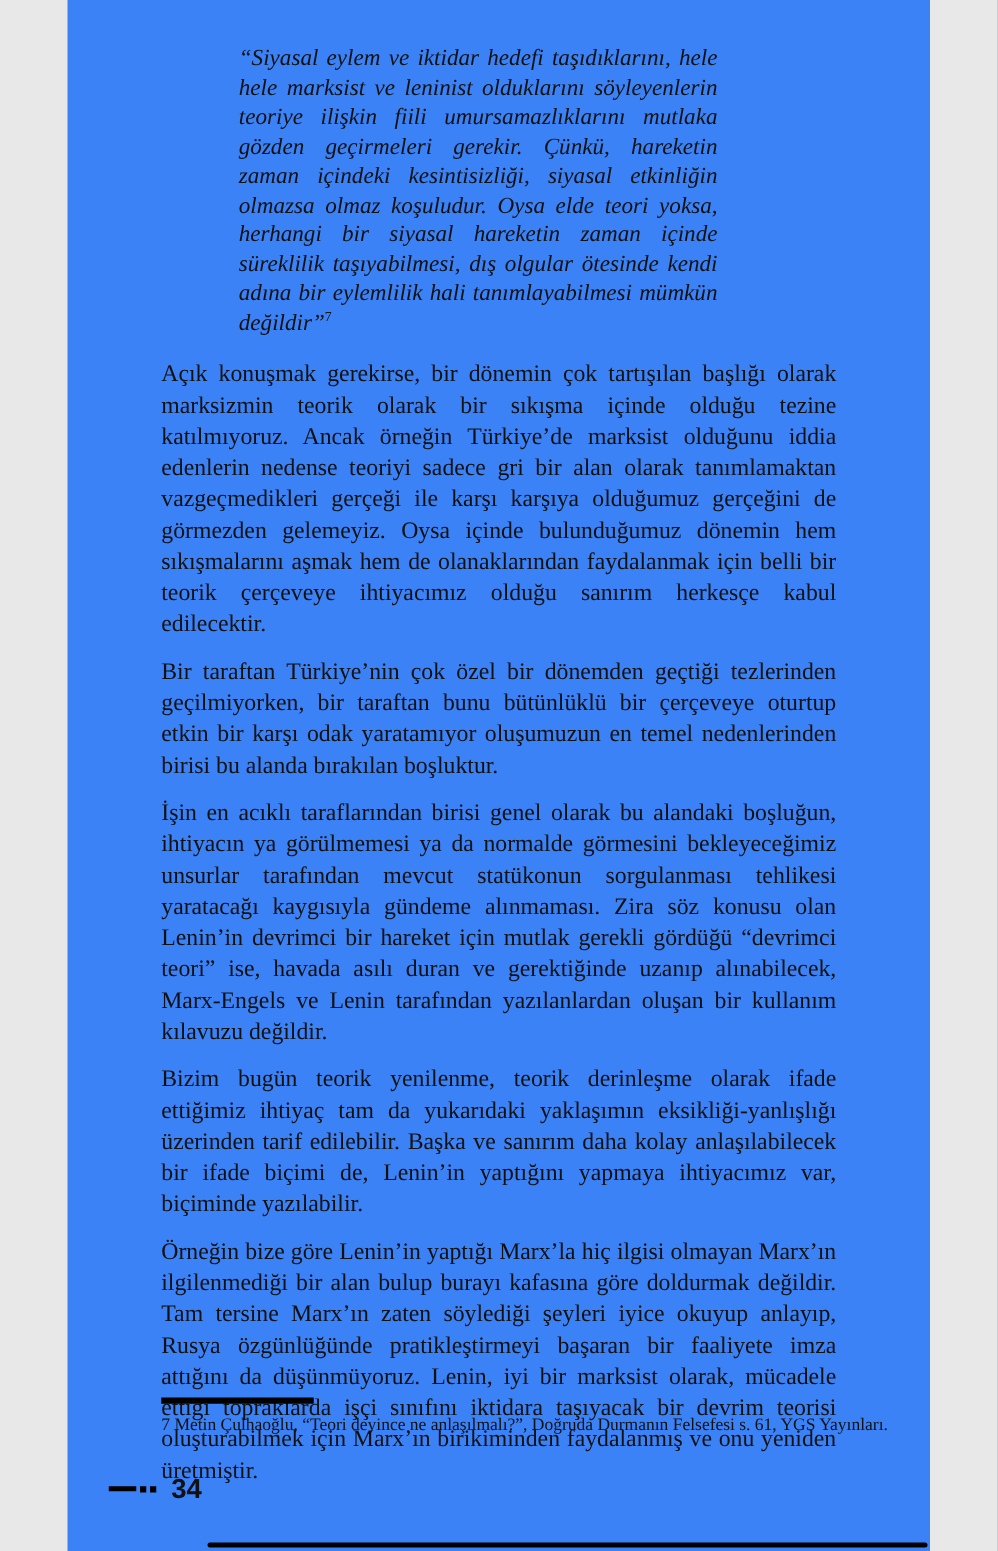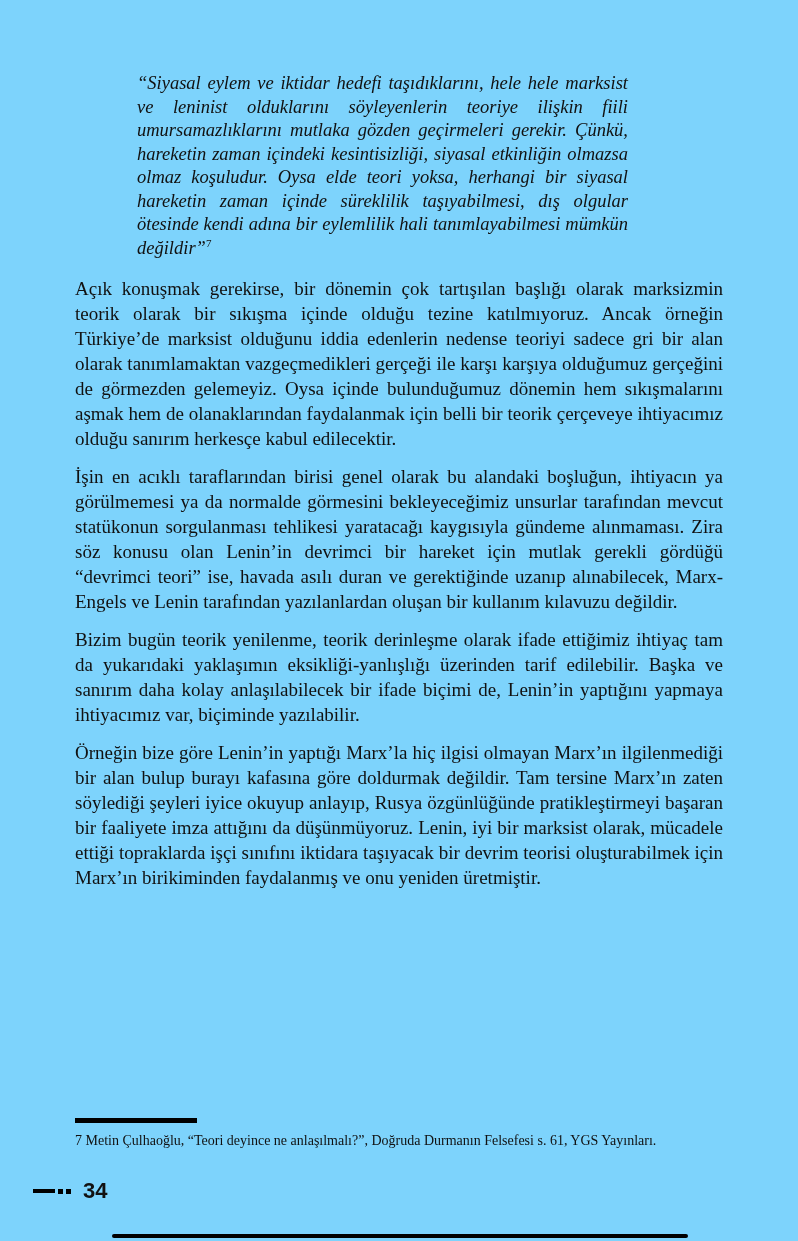--- a/index.html
+++ b/index.html
@@ -2,29 +2,29 @@
 <html><head>
 <meta charset="utf-8">
 <style>
   html, body {
     margin: 0;
     padding: 0;
     background: #e8e8e8;
   }
   .page {
     position: relative;
-    width: 798px;
+    width: 690px;
     height: 1241px;
     margin: 0 auto;
-    background: #7dd3fc;
+    background: #3b82f6;
     overflow: hidden;
     font-family: "Liberation Serif", "DejaVu Serif", serif;
     color: #111111;
     box-sizing: border-box;
-    padding: 72px 75px 0 75px;
+    padding: 36px 75px 0 75px;
   }
   blockquote.quote {
     margin: 0 95px 16px 62px;
     font-style: italic;
     font-size: 18.5px;
     line-height: 23.5px;
     text-align: justify;
   }
   blockquote.quote sup {
     font-size: 11px;
@@ -95,20 +95,21 @@
   }
 </style>
 </head>
 <body>
 
 <div class="page">
 
   <blockquote class="quote"><span>“Siyasal eylem ve iktidar hedefi taşıdıklarını, hele hele marksist ve leninist olduklarını söyleyenlerin teoriye ilişkin fiili umursamazlıklarını mutlaka gözden geçirmeleri gerekir. Çünkü, hareketin zaman içindeki kesintisizliği, siyasal etkinliğin olmazsa olmaz koşuludur. Oysa elde teori yoksa, herhangi bir siyasal hareketin zaman içinde süreklilik taşıyabilmesi, dış olgular ötesinde kendi adına bir eylemlilik hali tanımlayabilmesi mümkün değildir”</span><sup>7</sup></blockquote>
 
   <p class="body-para">Açık konuşmak gerekirse, bir dönemin çok tartışılan başlığı olarak marksizmin teorik olarak bir sıkışma içinde olduğu tezine katılmıyoruz. Ancak örneğin Türkiye’de marksist olduğunu iddia edenlerin nedense teoriyi sadece gri bir alan olarak tanımlamaktan vazgeçmedikleri gerçeği ile karşı karşıya olduğumuz gerçeğini de görmezden gelemeyiz. Oysa içinde bulunduğumuz dönemin hem sıkışmalarını aşmak hem de olanaklarından faydalanmak için belli bir teorik çerçeveye ihtiyacımız olduğu sanırım herkesçe kabul edilecektir.</p>
+  <p class="body-para">Bir taraftan Türkiye’nin çok özel bir dönemden geçtiği tezlerinden geçilmiyorken, bir taraftan bunu bütünlüklü bir çerçeveye oturtup etkin bir karşı odak yaratamıyor oluşumuzun en temel nedenlerinden birisi bu alanda bırakılan boşluktur.</p>
   <p class="body-para">İşin en acıklı taraflarından birisi genel olarak bu alandaki boşluğun, ihtiyacın ya görülmemesi ya da normalde görmesini bekleyeceğimiz unsurlar tarafından mevcut statükonun sorgulanması tehlikesi yaratacağı kaygısıyla gündeme alınmaması. Zira söz konusu olan Lenin’in devrimci bir hareket için mutlak gerekli gördüğü “devrimci teori” ise, havada asılı duran ve gerektiğinde uzanıp alınabilecek, Marx-Engels ve Lenin tarafından yazılanlardan oluşan bir kullanım kılavuzu değildir.</p>
   <p class="body-para">Bizim bugün teorik yenilenme, teorik derinleşme olarak ifade ettiğimiz ihtiyaç tam da yukarıdaki yaklaşımın eksikliği-yanlışlığı üzerinden tarif edilebilir. Başka ve sanırım daha kolay anlaşılabilecek bir ifade biçimi de, Lenin’in yaptığını yapmaya ihtiyacımız var, biçiminde yazılabilir.</p>
   <p class="body-para">Örneğin bize göre Lenin’in yaptığı Marx’la hiç ilgisi olmayan Marx’ın ilgilenmediği bir alan bulup burayı kafasına göre doldurmak değildir. Tam tersine Marx’ın zaten söylediği şeyleri iyice okuyup anlayıp, Rusya özgünlüğünde pratikleştirmeyi başaran bir faaliyete imza attığını da düşünmüyoruz. Lenin, iyi bir marksist olarak, mücadele ettiği topraklarda işçi sınıfını iktidara taşıyacak bir devrim teorisi oluşturabilmek için Marx’ın birikiminden faydalanmış ve onu yeniden üretmiştir.</p>
 
   <div class="footnote-rule"></div>
 
   <p class="footnote-text">7 Metin Çulhaoğlu, “Teori deyince ne anlaşılmalı?”, Doğruda Durmanın Felsefesi s. 61, YGS Yayınları.</p>
 
   <div class="page-footer">
     <span class="page-marker">

